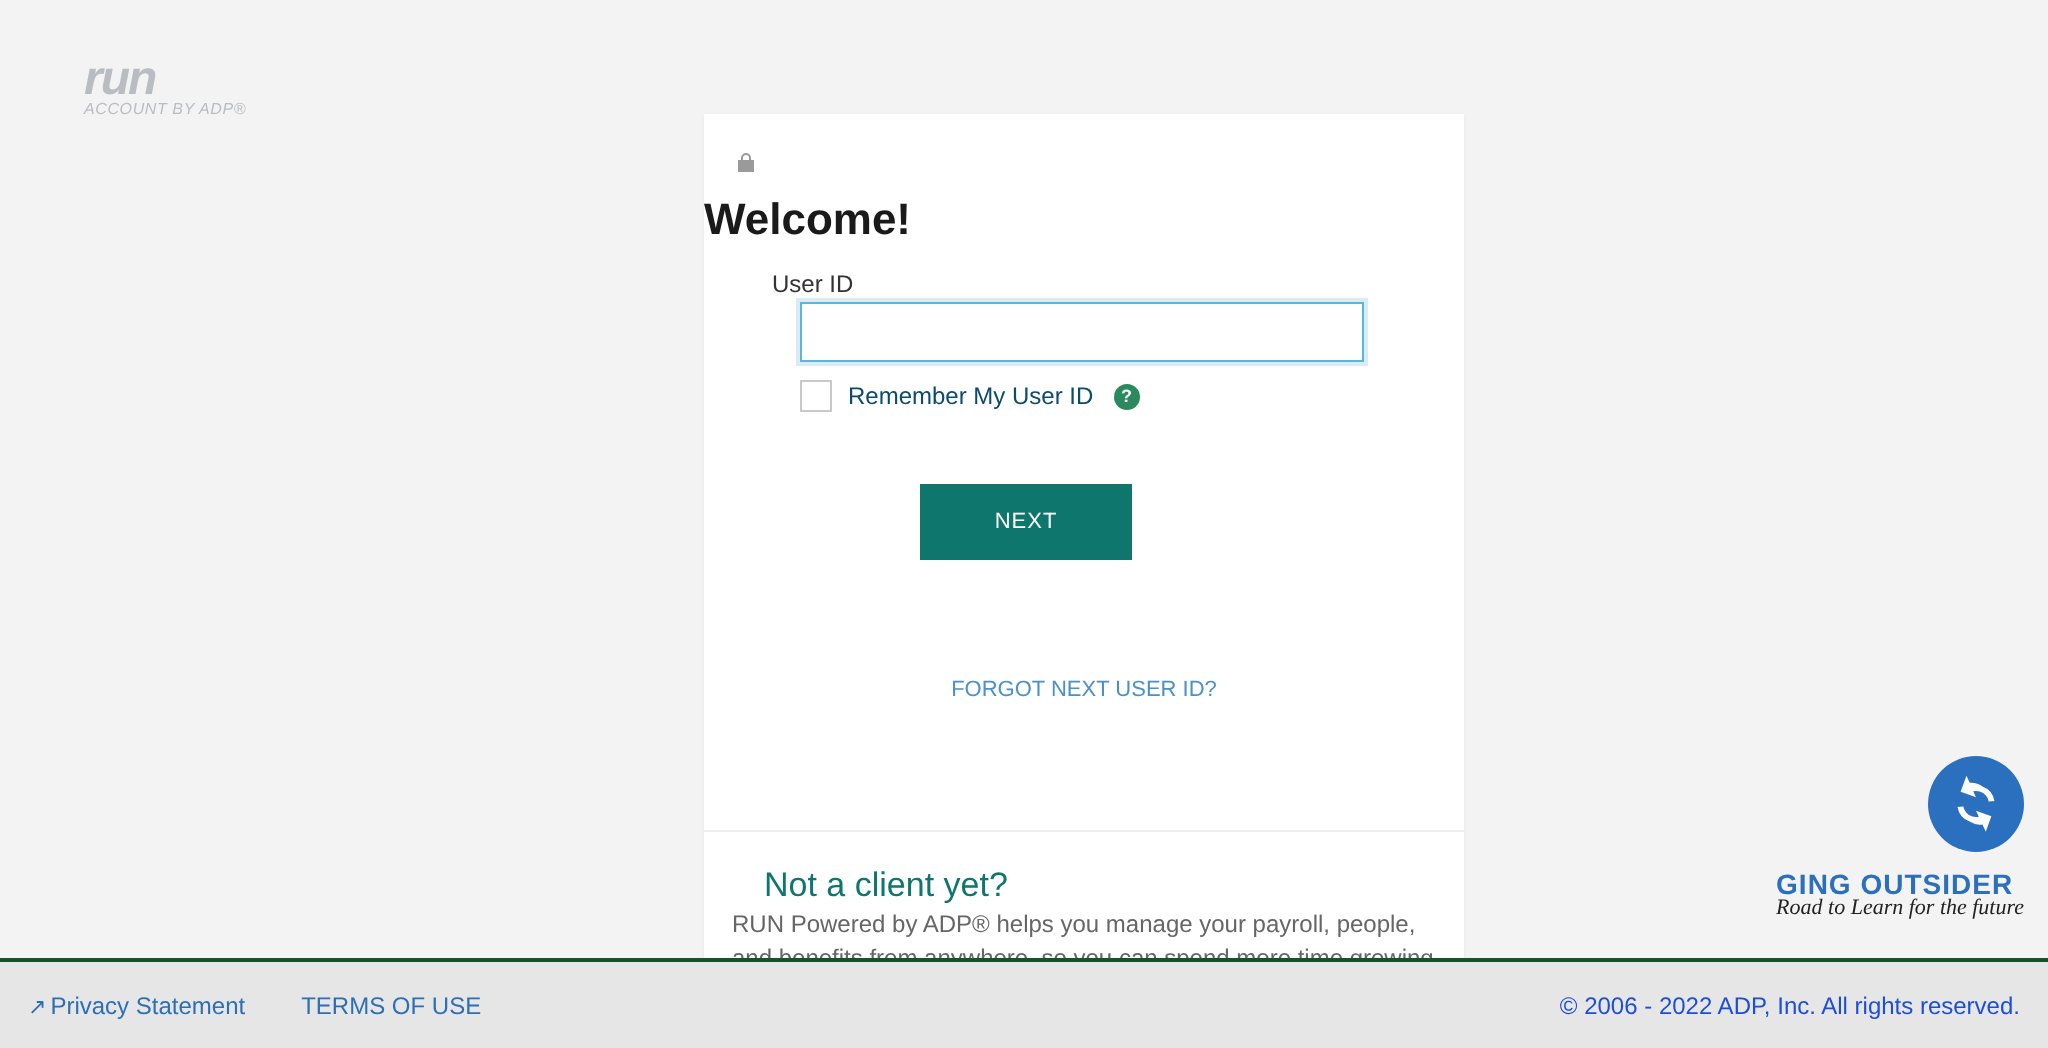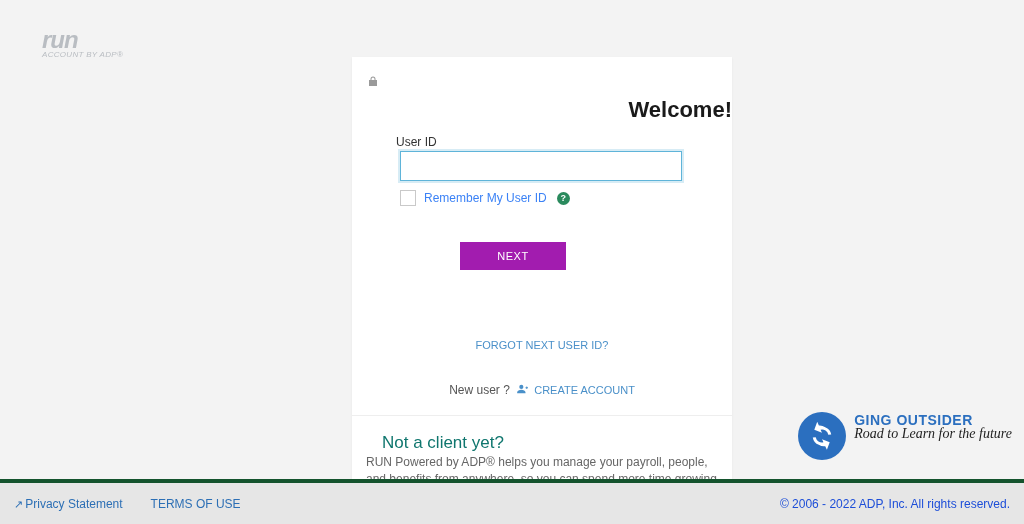--- a/index.html
+++ b/index.html
@@ -9,54 +9,54 @@
   
   .logo { position: absolute; top: 26px; left: 42px; color: #b9bdc2; }
   .logo .run { font-family: Arial, Helvetica, sans-serif; font-weight: 900; font-size: 24px; letter-spacing: -1px; text-transform: lowercase; font-style: italic; }
   .logo .sub { font-size: 8px; letter-spacing: 0.3px; margin-top: -4px; font-style: italic; }
 
   
   .card { position: absolute; top: 57px; left: 352px; width: 380px; height: 422px; background: #fff; box-shadow: 0 1px 2px rgba(0,0,0,0.06); }
 
   .lockbar { position: absolute; top: 19px; left: 16px; color: #9a9a9a; font-size: 11px; }
 
-  .welcome { position: absolute; top: 40px; left: 0; width: 100%; text-align: right; font-size: 22px; font-weight: 700; color: #1a1a1a; }
+  .welcome { position: absolute; top: 40px; left: 0; width: 100%; text-align: left; font-size: 22px; font-weight: 700; color: #1a1a1a; }
 
-  .label-userid { position: absolute; top: 78px; left: 44px; font-size: 12px; color: #333; }
+  .label-userid { position: absolute; top: 78px; left: 34px; font-size: 12px; color: #333; }
 
   .userid-input { position: absolute; top: 94px; left: 48px; width: 282px; height: 30px; border: 1px solid #5fb4d9; outline: 2px solid rgba(95,180,217,0.25); padding: 4px 6px; font-size: 13px; }
 
   .remember-row { position: absolute; top: 133px; left: 48px; display: flex; align-items: center; gap: 8px; }
   .remember-box { width: 16px; height: 16px; border: 1px solid #c9c9c9; background: #fff; }
-  .remember-text { font-size: 12px; color: #3b82f6; }
+  .remember-text { font-size: 12px; color: #0c4a6e; }
   .help-icon { width: 13px; height: 13px; border-radius: 50%; background: #2a8a5d; color: #fff; font-size: 9px; font-weight: bold; display: inline-flex; align-items: center; justify-content: center; margin-left:2px; }
 
-  .next-btn { position: absolute; top: 185px; left: 108px; width: 106px; height: 28px; background: #a21caf; border: none; color: #fff; font-size: 11px; letter-spacing: 0.5px; cursor: pointer; }
+  .next-btn { position: absolute; top: 185px; left: 108px; width: 106px; height: 38px; background: #0f766e; border: none; color: #fff; font-size: 11px; letter-spacing: 0.5px; cursor: pointer; }
 
   .forgot { position: absolute; top: 282px; left: 0; width: 100%; text-align: center; font-size: 11px; color: #4a90c9; cursor: pointer; }
 
   .newuser-row { position: absolute; top: 326px; left: 0; width: 100%; text-align: center; font-size: 12px; color: #555; }
   .newuser-row .create { color: #4a90c9; font-size: 11px; cursor: pointer; }
   .newuser-row .person-icon { color: #4a90c9; font-size: 11px; margin: 0 2px 0 4px; }
 
   .divider { position: absolute; top: 358px; left: 0; width: 100%; height: 1px; background: #eee; }
 
   .notclient-head { position: absolute; top: 376px; left: 30px; font-size: 17px; color: #0f766e; }
   .notclient-body { position: absolute; top: 397px; left: 14px; width: 352px; font-size: 12px; color: #666; line-height: 1.45; }
 
   
-  .watermark { position: absolute; bottom: 64px; right: 12px; display: flex; align-items: flex-start; gap: 8px; pointer-events: none; }
+  .watermark { position: absolute; bottom: 64px; right: 12px; display: flex; align-items: flex-end; gap: 8px; pointer-events: none; flex-direction: column; }
   .wm-circle { width: 48px; height: 48px; border-radius: 50%; background: #2b6fbf; display:flex; align-items:center; justify-content:center; }
   .wm-circle svg { transform: rotate(20deg); }
   .wm-text { text-align: left; }
   .wm-main { font-size: 14px; font-weight: 800; color: #2b6fbf; letter-spacing: 0.5px; }
-  .wm-sub { font-size: 14px; font-style: italic; font-family: 'Brush Script MT', cursive; color: #222; margin-top:-2px; }
+  .wm-sub { font-size: 11px; font-style: italic; font-family: 'Brush Script MT', cursive; color: #222; margin-top:-2px; }
 
   
-  .footer { position: absolute; bottom: 0; left: 0; width: 1024px; height: 45px; background: #e6e6e6; border-top: 4px solid #14532d; display:flex; align-items:center; justify-content:space-between; padding: 0 14px; }
+  .footer { position: absolute; bottom: 0; left: 0; width: 1024px; height: 45px; background: #e6e6e6; border-top: 2px solid #14532d; display:flex; align-items:center; justify-content:space-between; padding: 0 14px; }
   .footer-left { display:flex; gap:28px; align-items:center; }
   .footer a { font-size: 12px; color: #2c6fb5; text-decoration: none; cursor: pointer; }
   .ext-icon { font-size: 11px; margin-right: 2px; }
   .footer-right { font-size: 12px; color: #1d4ed8; }
 </style>
 </head>
 <body>
 
 <div class="page">
 
@@ -82,29 +82,20 @@
     <div class="remember-row">
       <div class="remember-box"></div>
       <span class="remember-text">Remember My User ID</span>
       <span class="help-icon">?</span>
     </div>
 
     <button class="next-btn">NEXT</button>
 
     <div class="forgot">FORGOT NEXT USER ID?</div>
 
-    <div class="newuser-row">
-      <span>New user ?</span>
-      <span class="person-icon">
-        <svg width="12" height="10" viewBox="0 0 14 12">
-            <path fill="#4a90c9" d="M5 6a2.5 2.5 0 1 0 0-5 2.5 2.5 0 0 0 0 5zm0 1c-2.3 0-5 1.1-5 3v1h10v-1c0-1.9-2.7-3-5-3zm7-3h1v1h-1v1h-1V5h-1V4h1V3h1v1z"></path>
-          </svg>
-      </span>
-      <span class="create">CREATE ACCOUNT</span>
-    </div>
 
     <div class="divider"></div>
 
     <div class="notclient-head">Not a client yet?</div>
     <div class="notclient-body">RUN Powered by ADP® helps you manage your payroll, people, and benefits from anywhere, so you can spend more time growing your business</div>
 
   </div>
 
   <div class="watermark">
     <div class="wm-circle">

